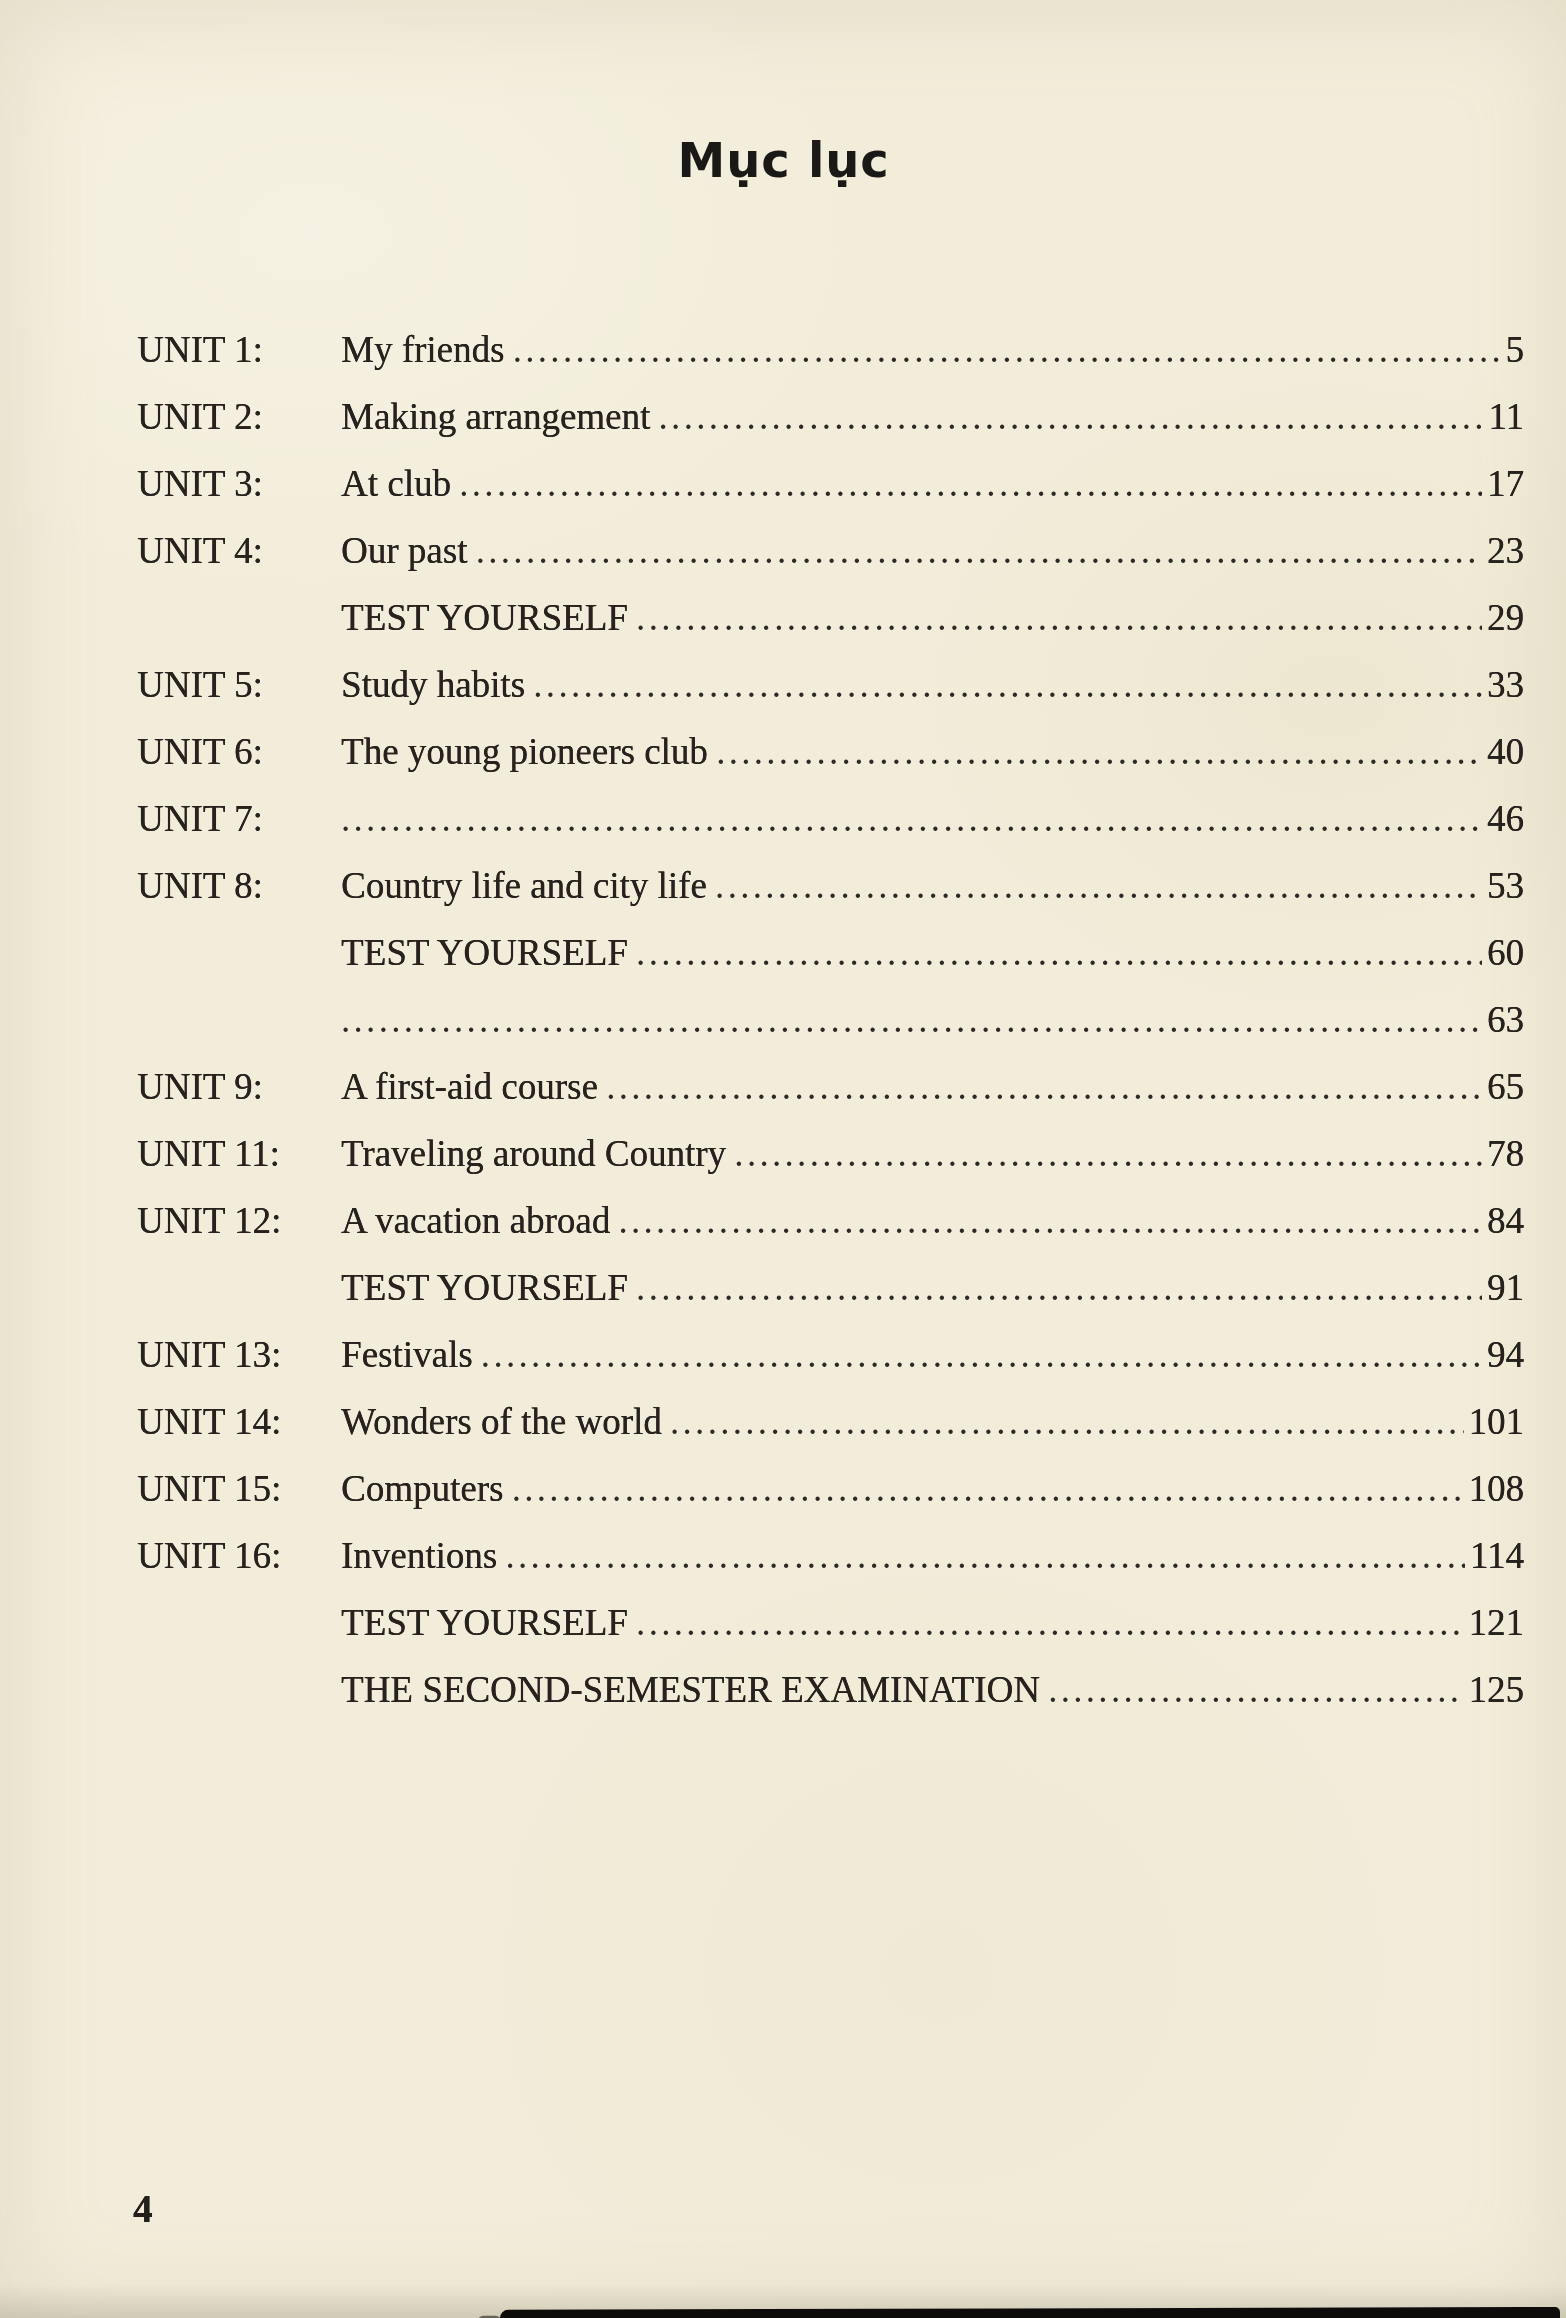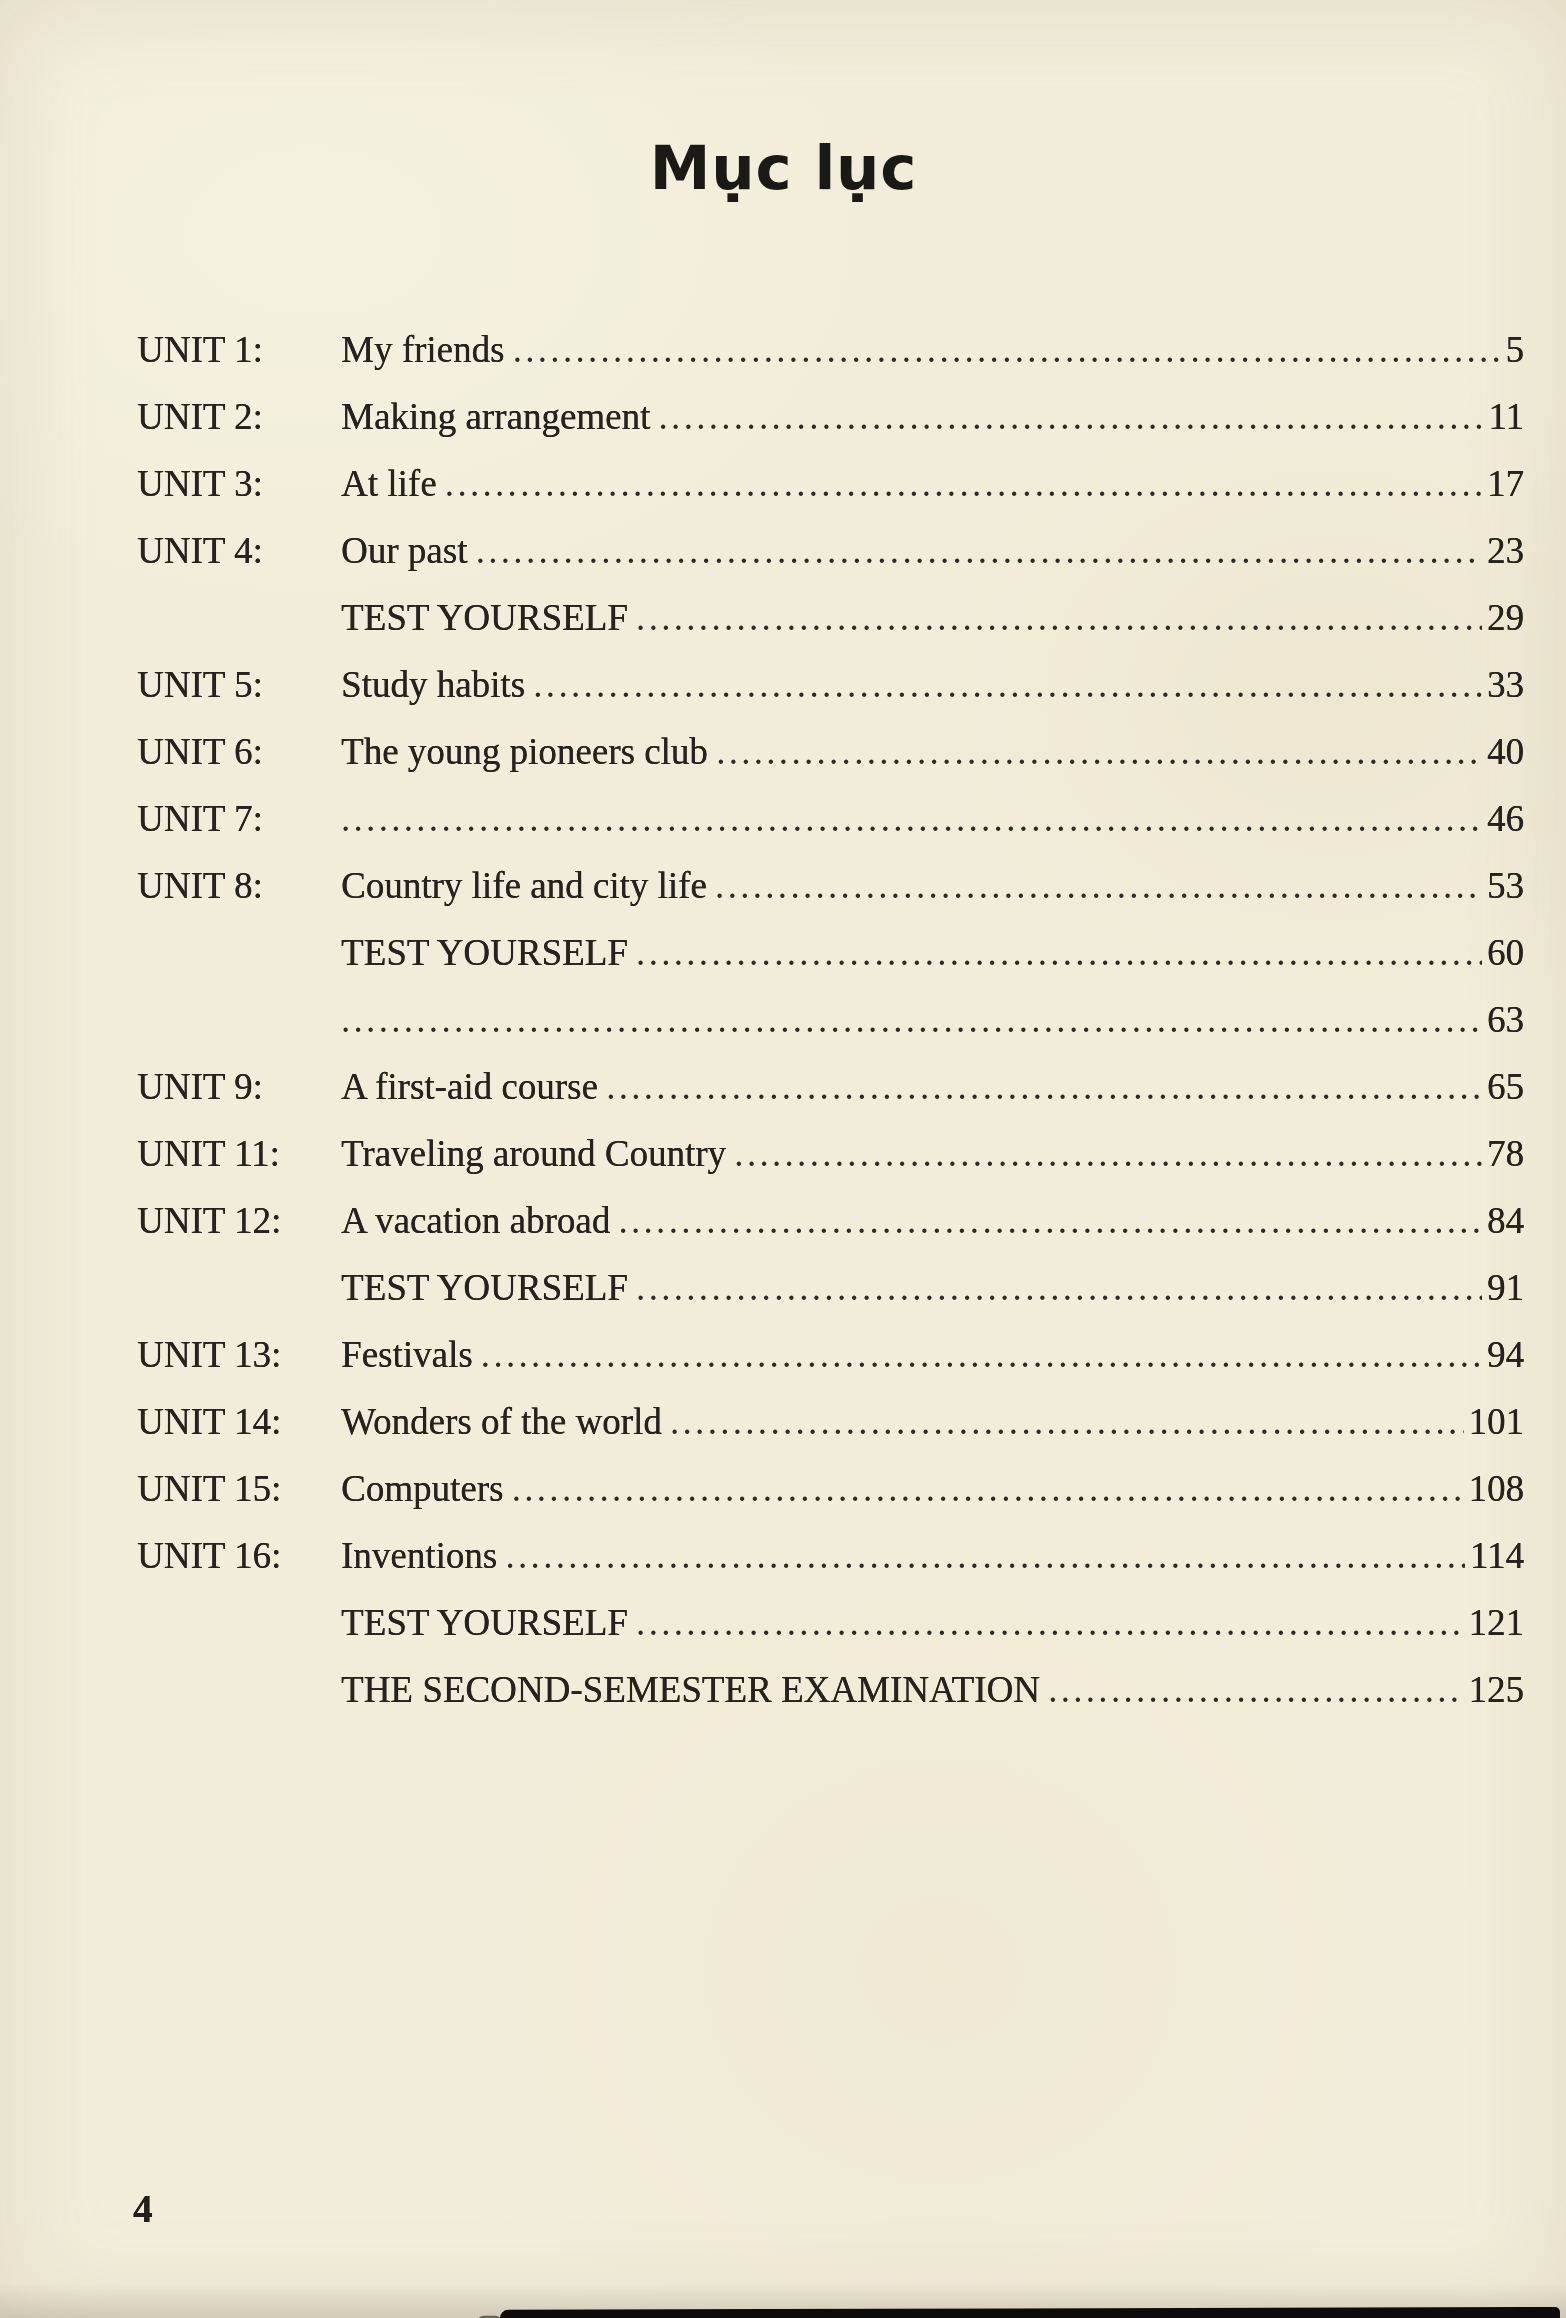--- a/index.html
+++ b/index.html
@@ -24,21 +24,21 @@
   }
   .title {
     position: absolute;
     top: 132px;
     left: 0;
     width: 100%;
     margin: 0;
     text-align: center;
     font-family: "DejaVu Sans", "Liberation Sans", sans-serif;
     font-weight: bold;
-    font-size: 61px;
+    font-size: 48px;
     letter-spacing: 0.8px;
     color: #1b1916;
   }
   .toc {
     position: absolute;
     top: 316px;
     left: 137px;
     width: 1387px;
   }
   .toc-row {
@@ -133,21 +133,21 @@
 
   <div class="toc-row">
     <span class="toc-label">UNIT 2:</span>
     <span class="toc-title">Making arrangement</span>
     <span class="leader"></span>
     <span class="toc-page">11</span>
   </div>
 
   <div class="toc-row">
     <span class="toc-label">UNIT 3:</span>
-    <span class="toc-title">At life</span>
+    <span class="toc-title">At club</span>
     <span class="leader"></span>
     <span class="toc-page">17</span>
   </div>
 
   <div class="toc-row">
     <span class="toc-label">UNIT 4:</span>
     <span class="toc-title">Our past</span>
     <span class="leader"></span>
     <span class="toc-page">23</span>
   </div>

